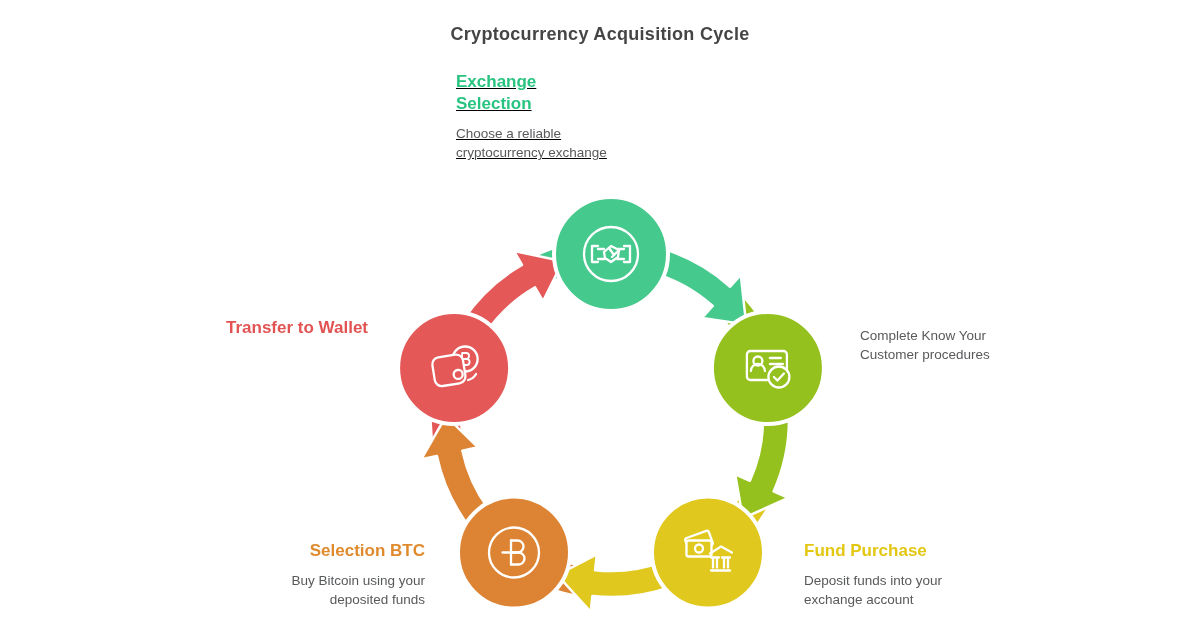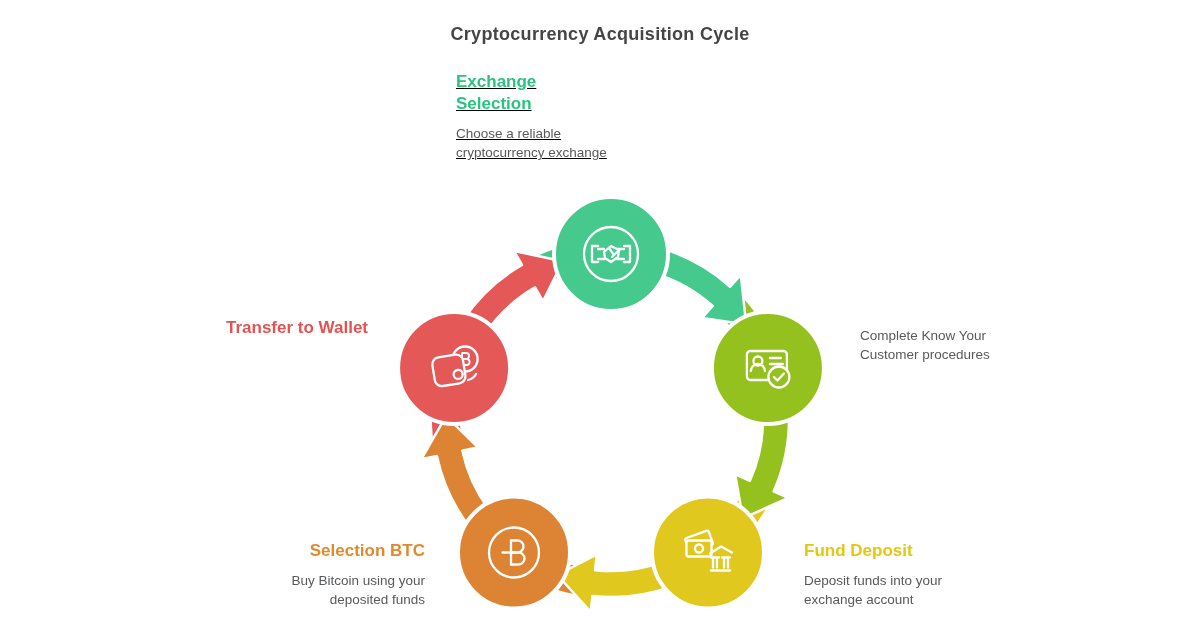--- a/index.html
+++ b/index.html
@@ -101,21 +101,21 @@
     <div class="stage-desc" style="color: rgb(88, 89, 91);">Choose a reliable
 cryptocurrency exchange</div>
   </div>
 
   <div class="stage-text st-kyc">
     <div class="stage-desc" style="color: rgb(88, 89, 91);">Complete Know Your
 Customer procedures</div>
   </div>
 
   <div class="stage-text st-fund">
-    <div class="stage-title" style="color: rgb(227, 199, 19);">Fund Deposit</div>
+    <div class="stage-title" style="color: rgb(227, 199, 19);">Fund Purchase</div>
     <div class="stage-desc" style="color: rgb(88, 89, 91);">Deposit funds into your
 exchange account</div>
   </div>
 
   <div class="stage-text st-purchase">
     <div class="stage-title" style="color: rgb(224, 138, 46);">Selection BTC</div>
     <div class="stage-desc" style="color: rgb(88, 89, 91);">Buy Bitcoin using your
 deposited funds</div>
   </div>
 

